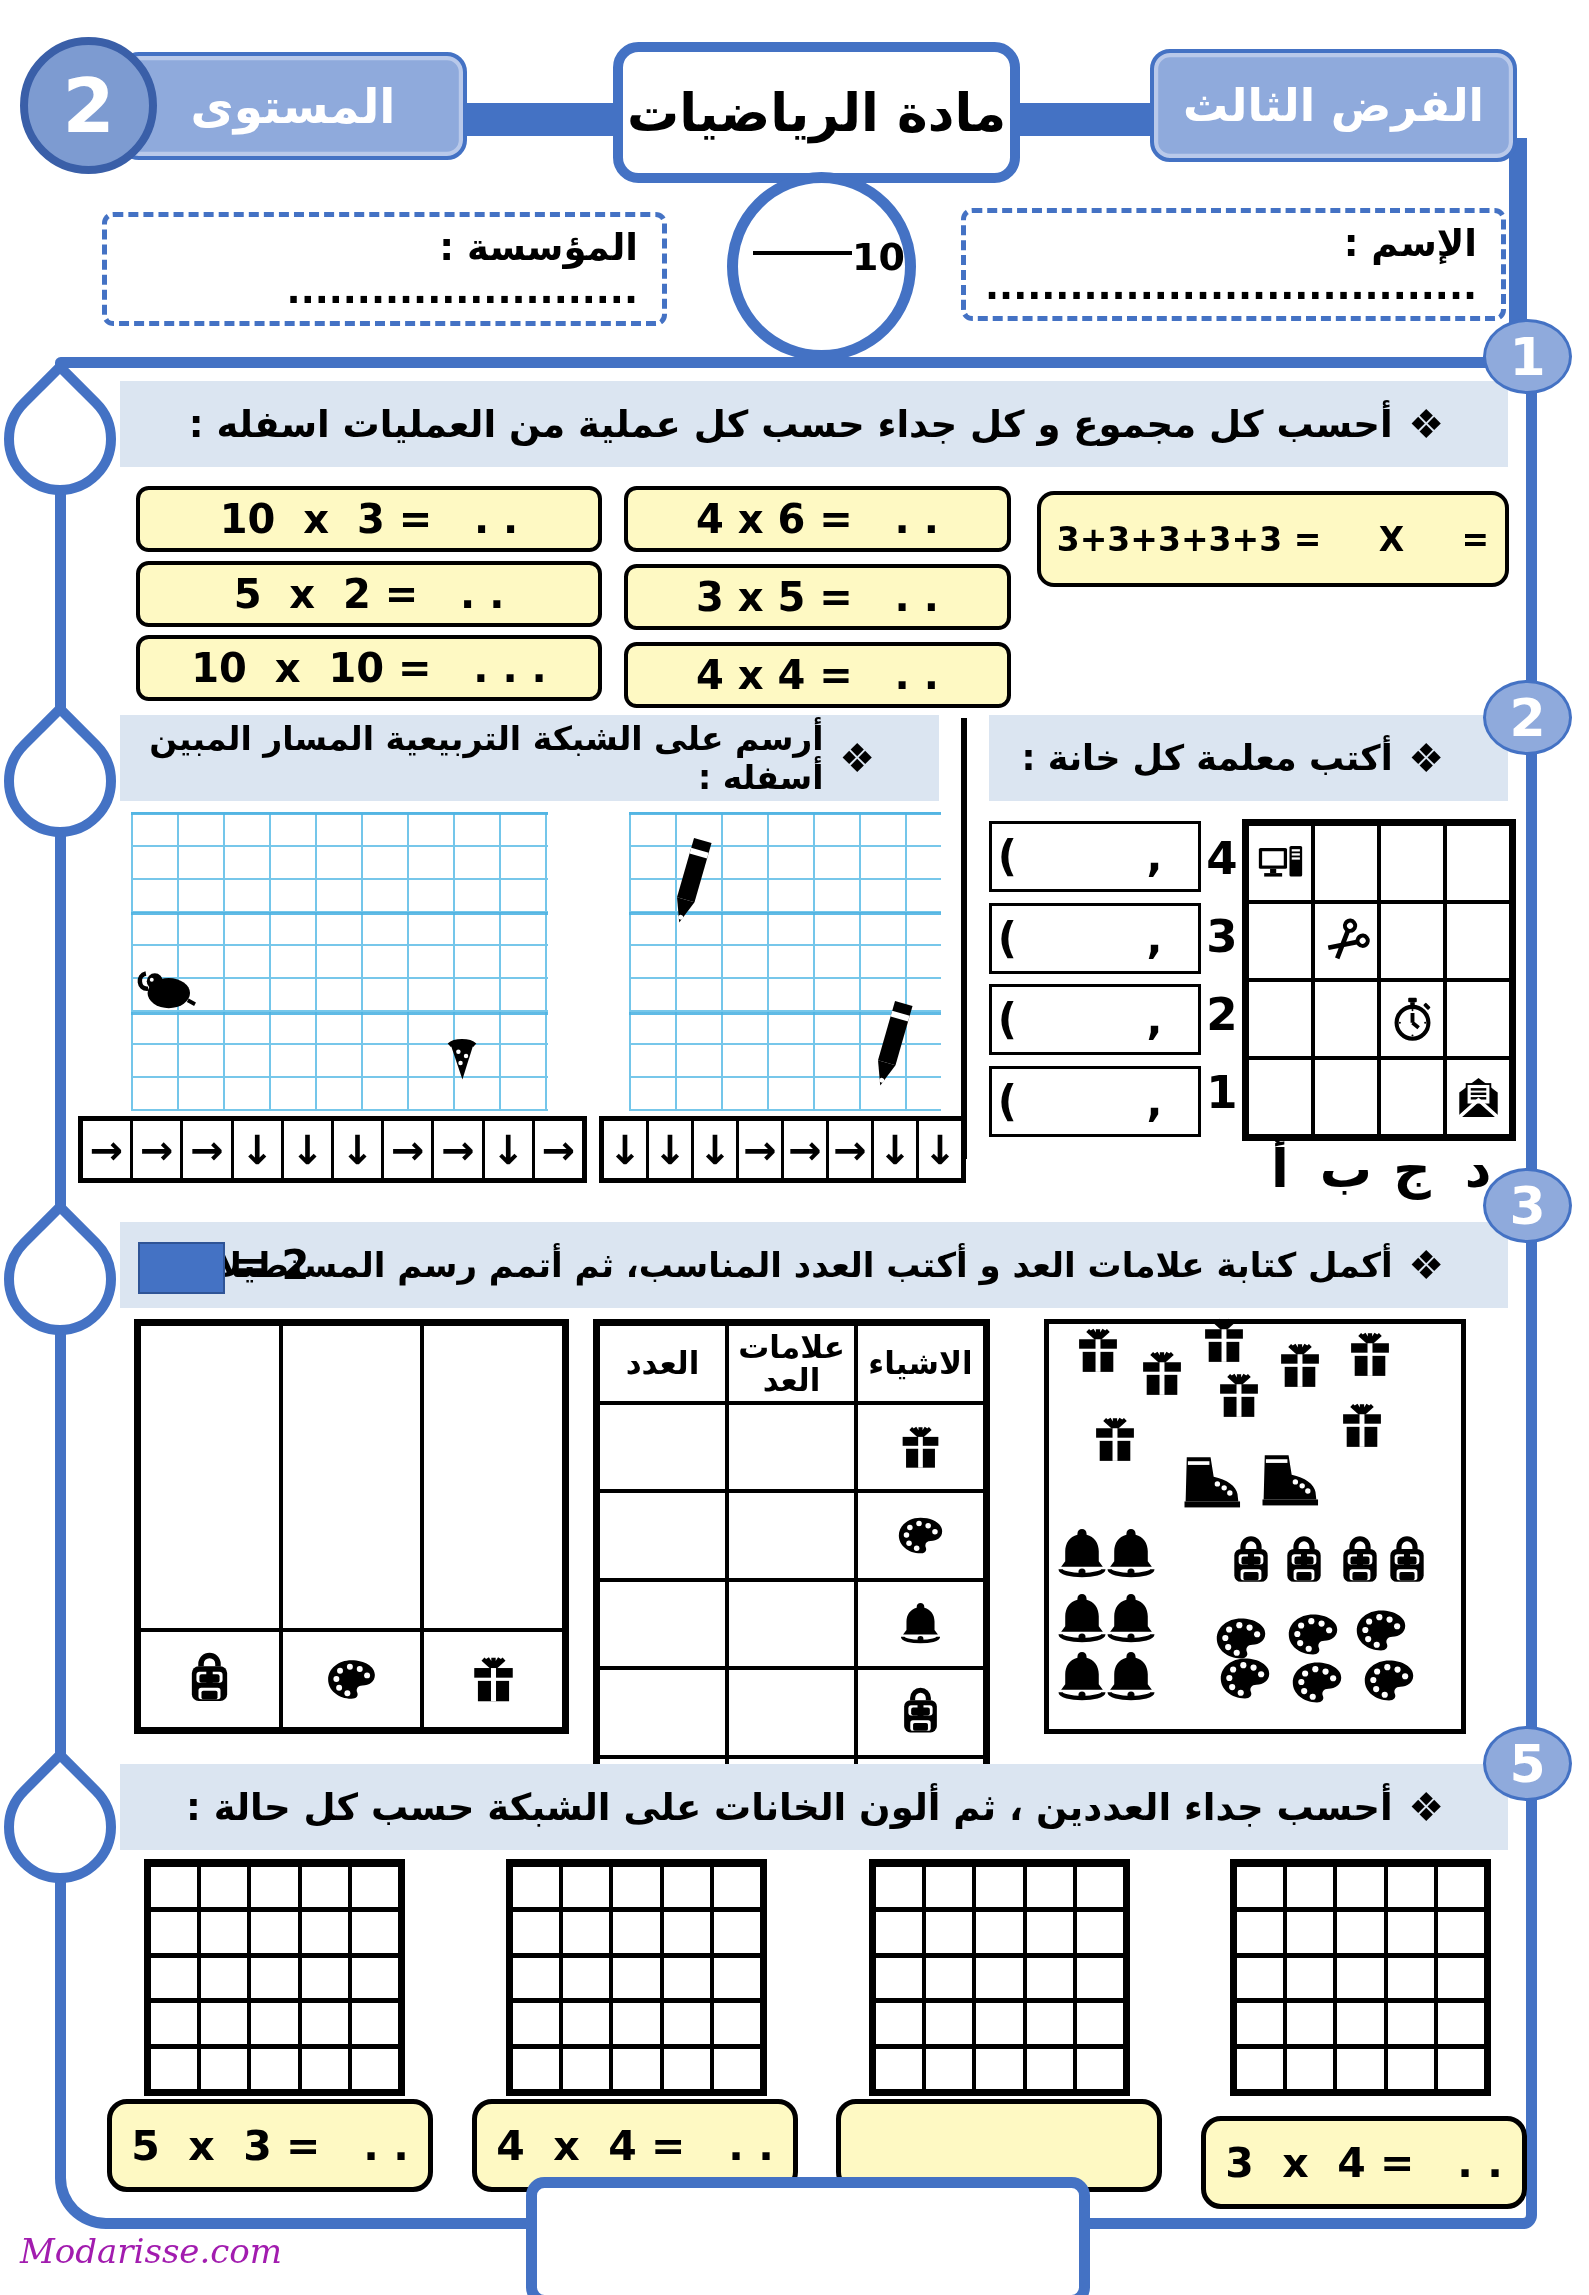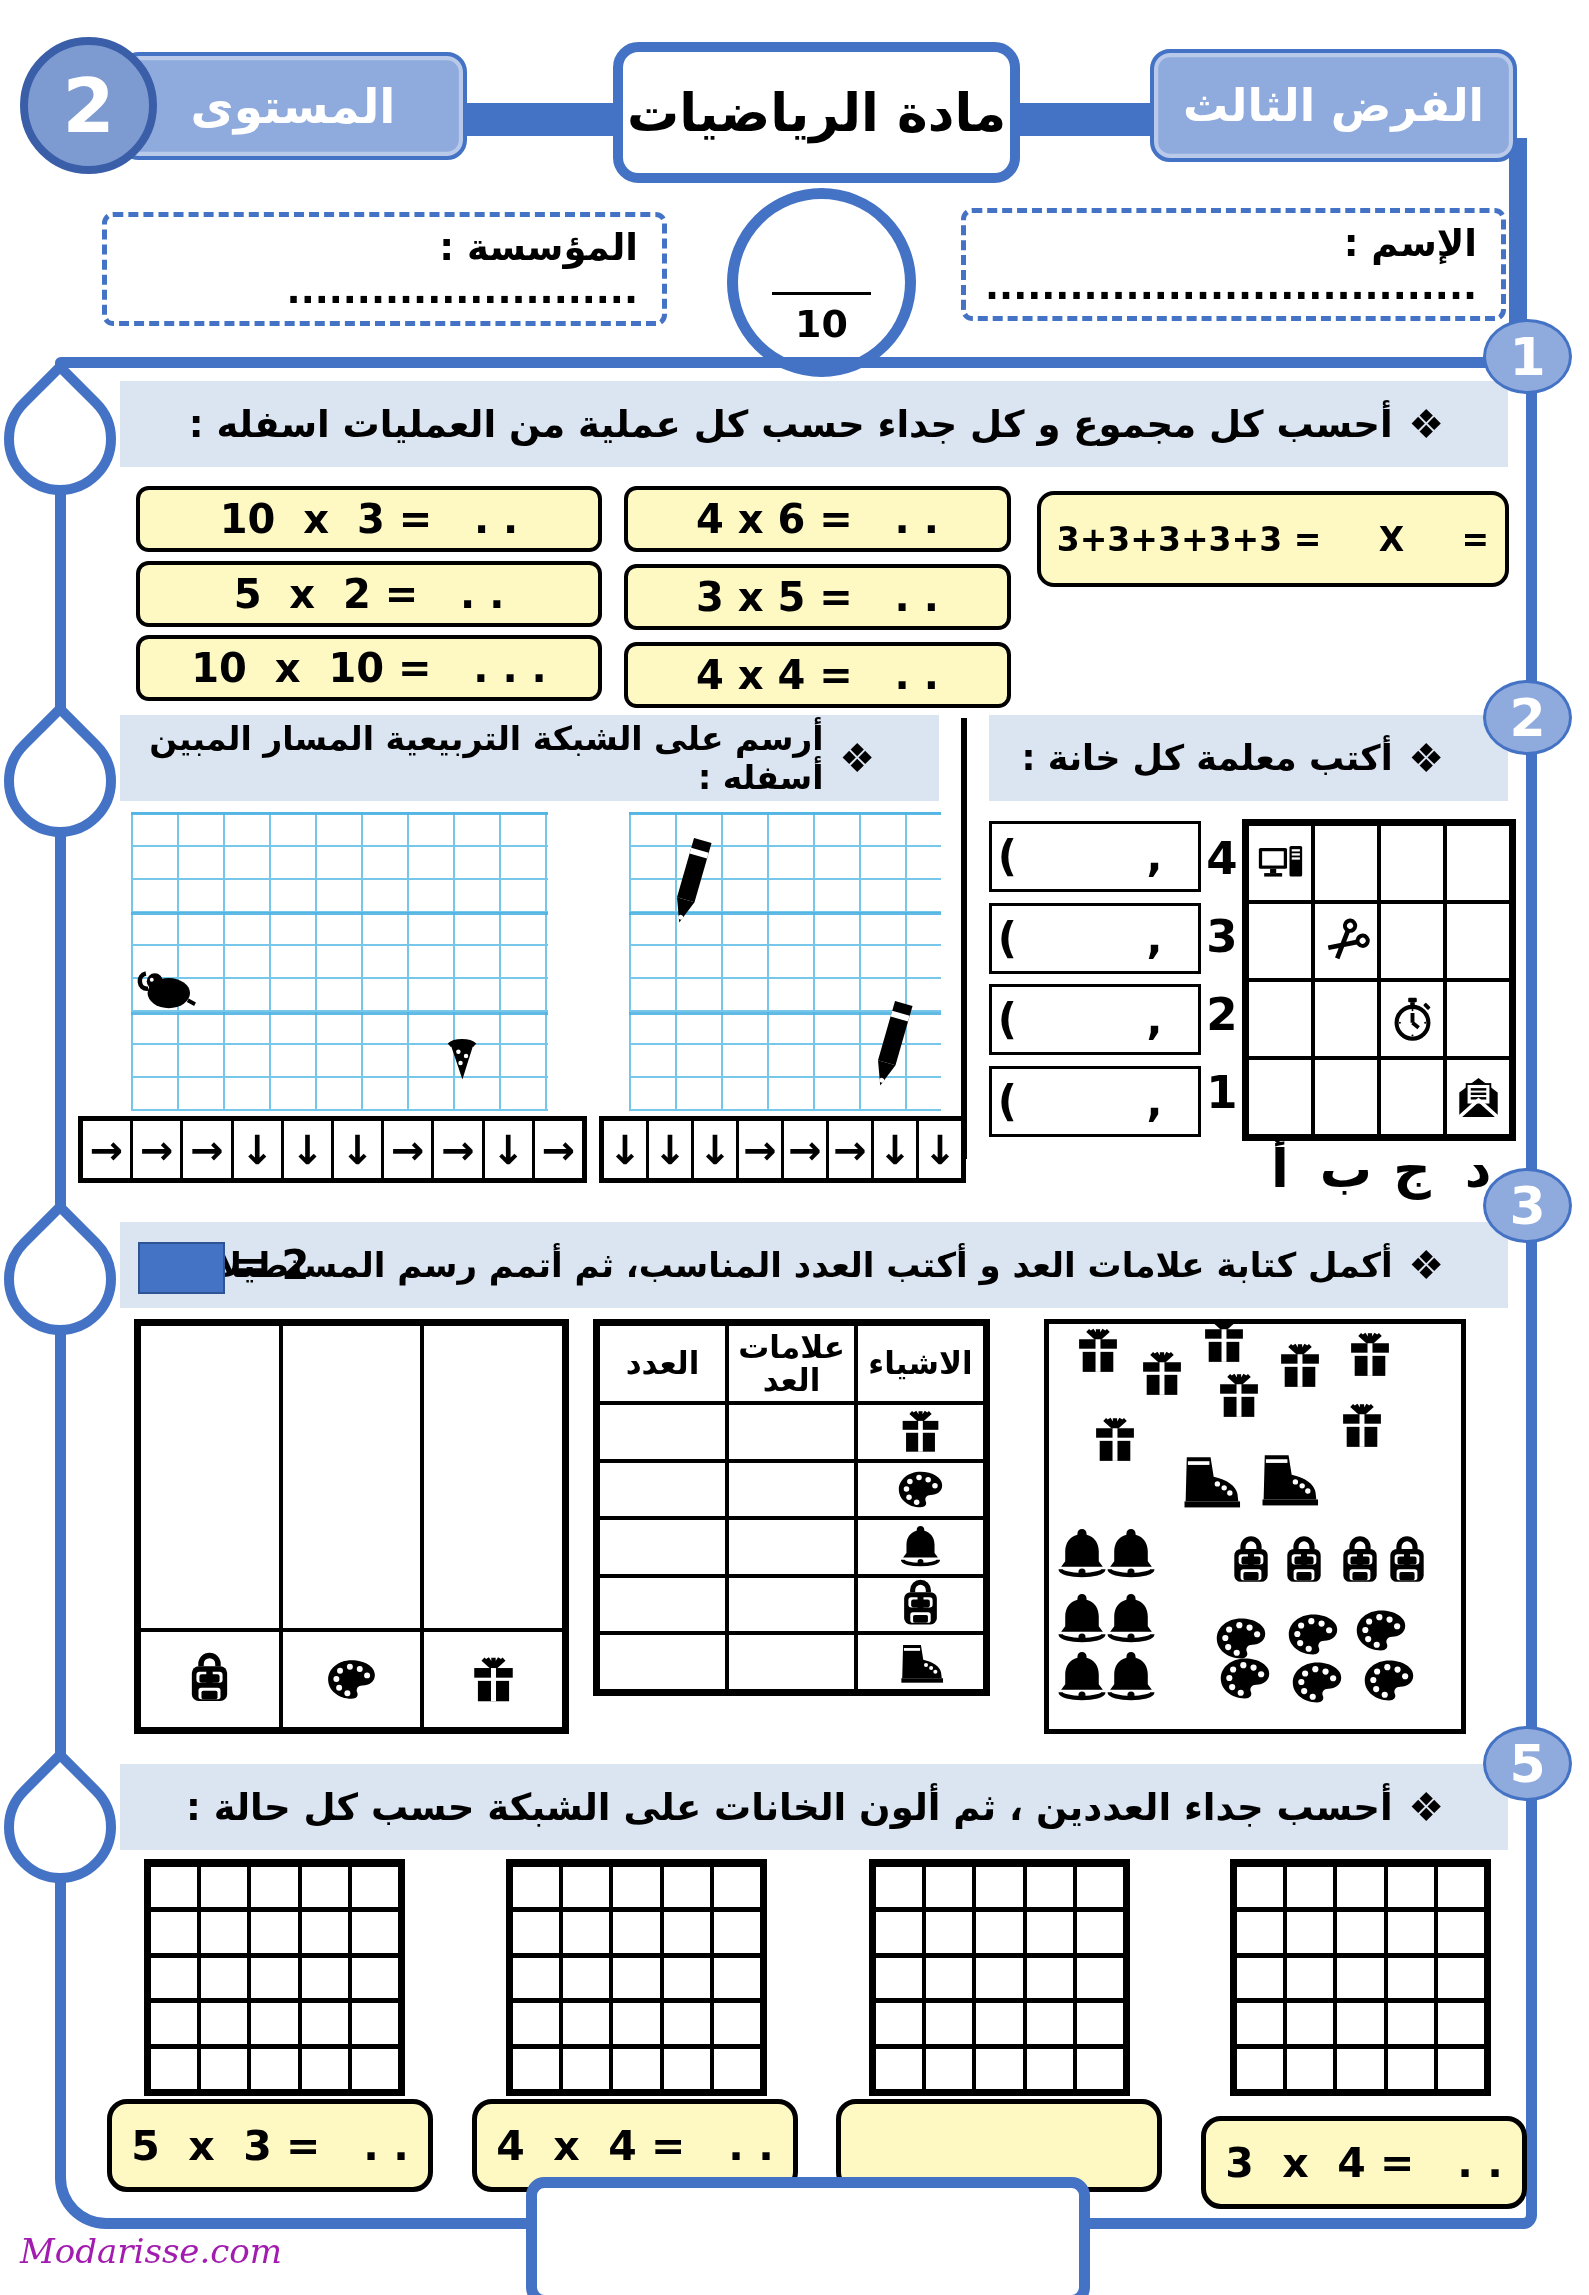--- a/index.html
+++ b/index.html
@@ -86,21 +86,21 @@
   <div class="abs center" style="left:613px;top:42px;width:387px;height:121px;background:#fff;border:10px solid #4472c4;border-radius:25.4px;font-weight:bold;font-size:52px;color:#000;">
     <span>مادة الرياضيات</span>
   </div>
   <div class="abs dashedbox" style="left:102px;top:212px;width:565px;height:114px;">
     <span>المؤسسة : .........................</span>
   </div>
 
   <div class="abs pill center" style="left:1150px;top:49px;width:359px;height:105px;font-size:45px;">
     <span>الفرض الثالث</span>
   </div>
-  <div class="abs" style="left:727px;top:188px;width:189px;height:189px;border:11.3px solid #4472c4;border-radius:50%;background:#fff;display:flex;flex-direction:column;align-items:center;justify-content:flex-end;box-sizing:border-box;padding-bottom:20px;">
+  <div class="abs" style="left:727px;top:172px;width:189px;height:189px;border:11.3px solid #4472c4;border-radius:50%;background:#fff;display:flex;flex-direction:row;align-items:center;justify-content:flex-end;box-sizing:border-box;padding-bottom:20px;">
     <div style="width:99px;height:3.5px;background:#000;margin-bottom:7px;"></div>
     <div style="font-weight:bold;font-size:38px;">10</div>
   </div>
   <div class="abs dashedbox" style="left:961px;top:208px;width:545px;height:113px;">
     <span>الإسم : ...................................</span>
   </div>
 
   <div class="abs" style="left:55px;top:357px;width:1482px;height:1872px;border:11.3px solid #4472c4;border-radius:5.7px 5.7px 14px 51px;box-sizing:border-box;"></div>
 
   <div class="bubble" style="left:1483px;top:319px;">
@@ -367,21 +367,21 @@
       </div>
       <div>
         <svg xmlns="http://www.w3.org/2000/svg" viewBox="0 0 24 24" width="55" height="55" fill="#000">
           <path d="M12 7.2 L7.4 3.1 M12 7.2 L16.6 3.1 M12 7.2 L12 2.5 M12 7.2 L9.2 2.8 M12 7.2 L14.8 2.8" stroke="#000" stroke-width="1.9" fill="none"></path>
           <rect x="3.6" y="7" width="16.8" height="4.2"></rect>
           <rect x="5.2" y="12.6" width="13.6" height="8.9"></rect>
           <rect x="10.9" y="7" width="2.2" height="14.5" fill="#fff"></rect>
         </svg>
       </div>
     </div>
-  <div id="tally-table" class="abs blackbox tallytable" style="left:593px;top:1319px;width:397px;height:377px;grid-template-rows:79px repeat(5,1fr);">
+  <div id="tally-table" class="abs blackbox tallytable" style="left:593px;top:1319px;width:397px;height:531px;grid-template-rows:79px repeat(5,1fr);">
       <div class="hdr">العدد</div>
       <div class="hdr">علامات العد</div>
       <div class="hdr">الاشياء</div>
       <div></div>
       <div></div>
       <div>
         <svg xmlns="http://www.w3.org/2000/svg" viewBox="0 0 24 24" width="51" height="51" fill="#000">
           <path d="M12 7.2 L7.4 3.1 M12 7.2 L16.6 3.1 M12 7.2 L12 2.5 M12 7.2 L9.2 2.8 M12 7.2 L14.8 2.8" stroke="#000" stroke-width="1.9" fill="none"></path>
           <rect x="3.6" y="7" width="16.8" height="4.2"></rect>
           <rect x="5.2" y="12.6" width="13.6" height="8.9"></rect>

